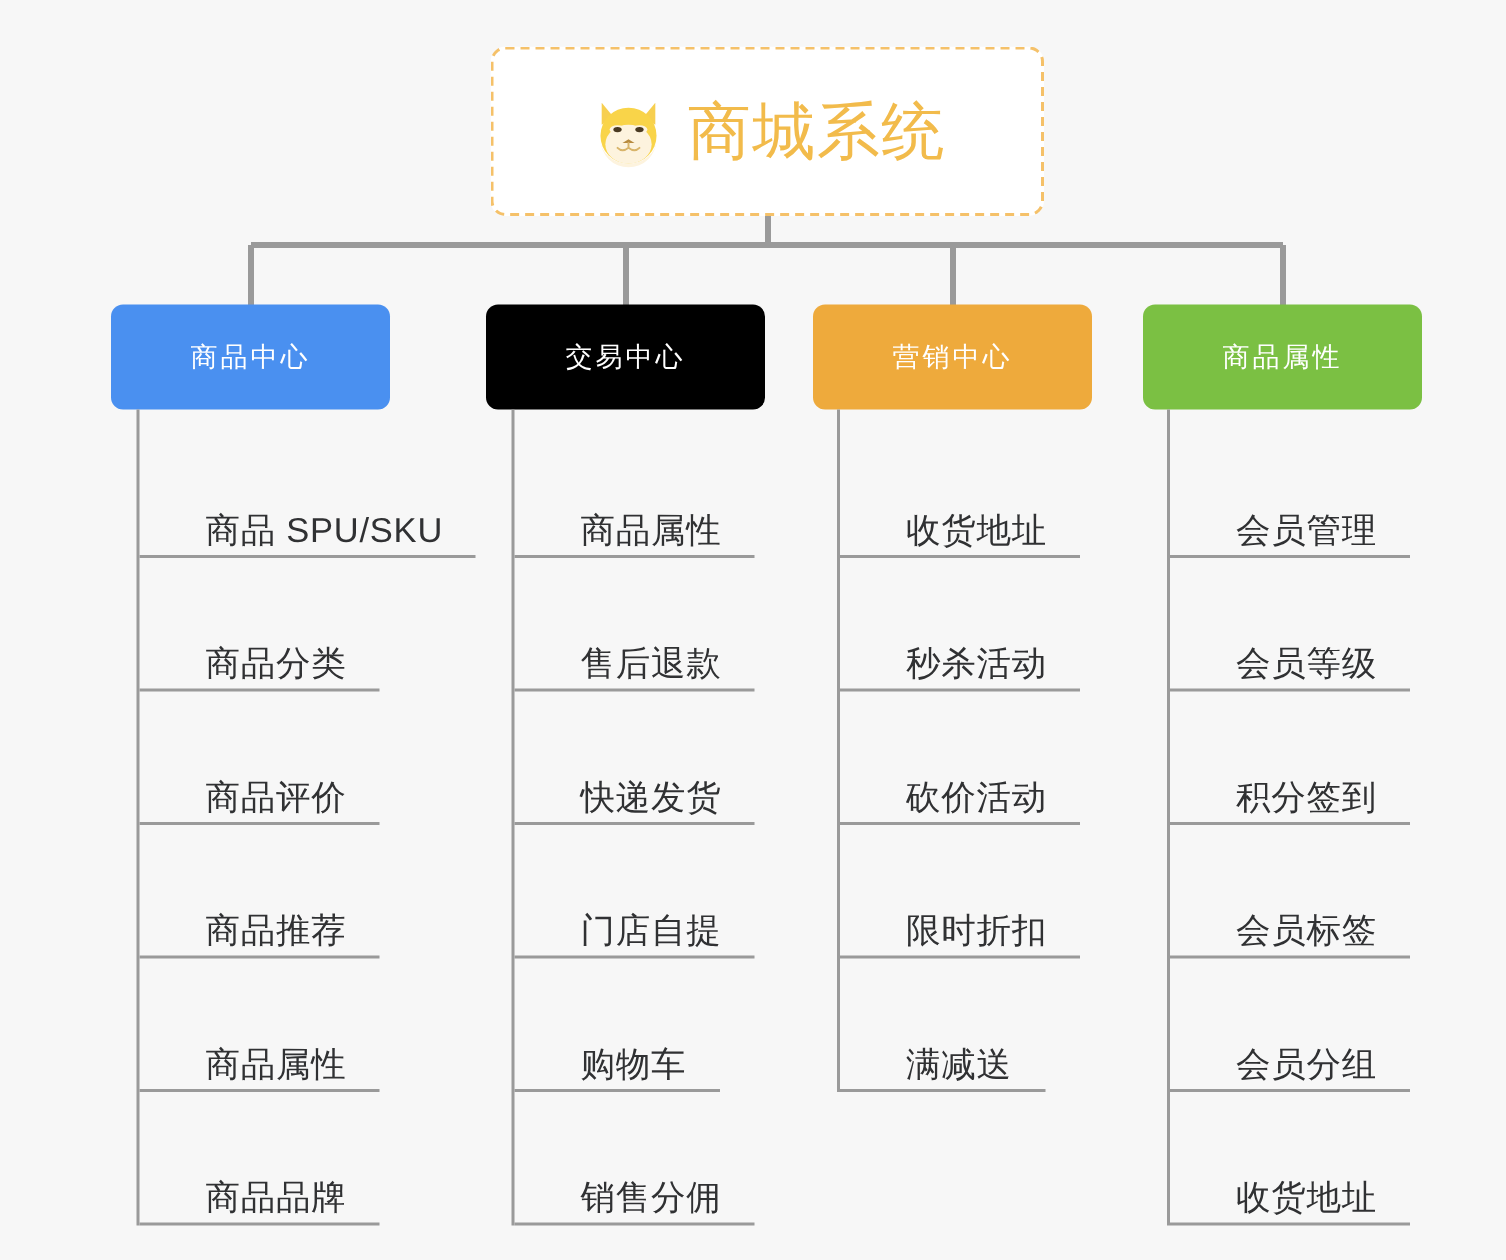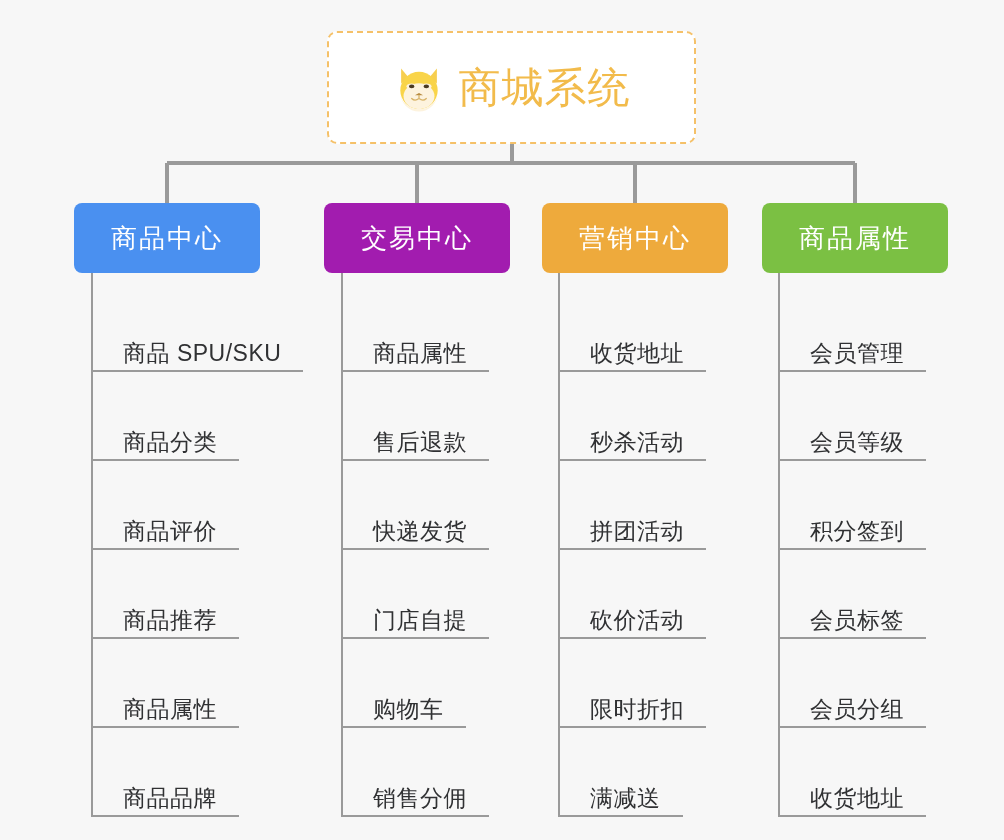--- a/index.html
+++ b/index.html
@@ -70,21 +70,21 @@
   .col-3 { left: 746px; width: 186px; }
 
   .cat-box {
     width: 100%;
     height: 70px;
     border-radius: 8px;
     display: flex;
     align-items: center;
     justify-content: center;
     color: #ffffff;
-    font-size: 26px;
+    font-size: 18px;
     letter-spacing: 2px;
     white-space: nowrap;
   }
 
   
   .items {
     position: relative;
     margin-left: 17px;
     border-left: 2px solid #9a9a9a;
     padding-top: 10px;
@@ -94,21 +94,21 @@
 
   .item {
     position: relative;
     height: 89px;
     display: flex;
     align-items: flex-end;
   }
   .item-inner {
     display: inline-block;
     border-bottom: 2px solid #9a9a9a;
-    padding: 0 22px 4px 30px;
+    padding: 0 22px 4px 44px;
     white-space: nowrap;
   }
   .item-label {
     font-size: 23px;
     line-height: 1.15;
     color: #303133;
     letter-spacing: 0.5px;
   }
 </style>
 </head>
@@ -167,21 +167,21 @@
       <div class="item">
           <span class="item-inner"><span class="item-label">商品属性</span></span>
         </div>
       <div class="item">
           <span class="item-inner"><span class="item-label">商品品牌</span></span>
         </div>
     </div>
   </div>
 
   <div class="column col-1">
-    <div class="cat-box" style="background: #a21caf;">
+    <div class="cat-box" style="background: #000000;">
       <span>交易中心</span>
     </div>
     <div class="items">
       <div class="item">
           <span class="item-inner"><span class="item-label">商品属性</span></span>
         </div>
       <div class="item">
           <span class="item-inner"><span class="item-label">售后退款</span></span>
         </div>
       <div class="item">
@@ -204,23 +204,20 @@
       <span>营销中心</span>
     </div>
     <div class="items">
       <div class="item">
           <span class="item-inner"><span class="item-label">收货地址</span></span>
         </div>
       <div class="item">
           <span class="item-inner"><span class="item-label">秒杀活动</span></span>
         </div>
       <div class="item">
-          <span class="item-inner"><span class="item-label">拼团活动</span></span>
-        </div>
-      <div class="item">
           <span class="item-inner"><span class="item-label">砍价活动</span></span>
         </div>
       <div class="item">
           <span class="item-inner"><span class="item-label">限时折扣</span></span>
         </div>
       <div class="item">
           <span class="item-inner"><span class="item-label">满减送</span></span>
         </div>
     </div>
   </div>

